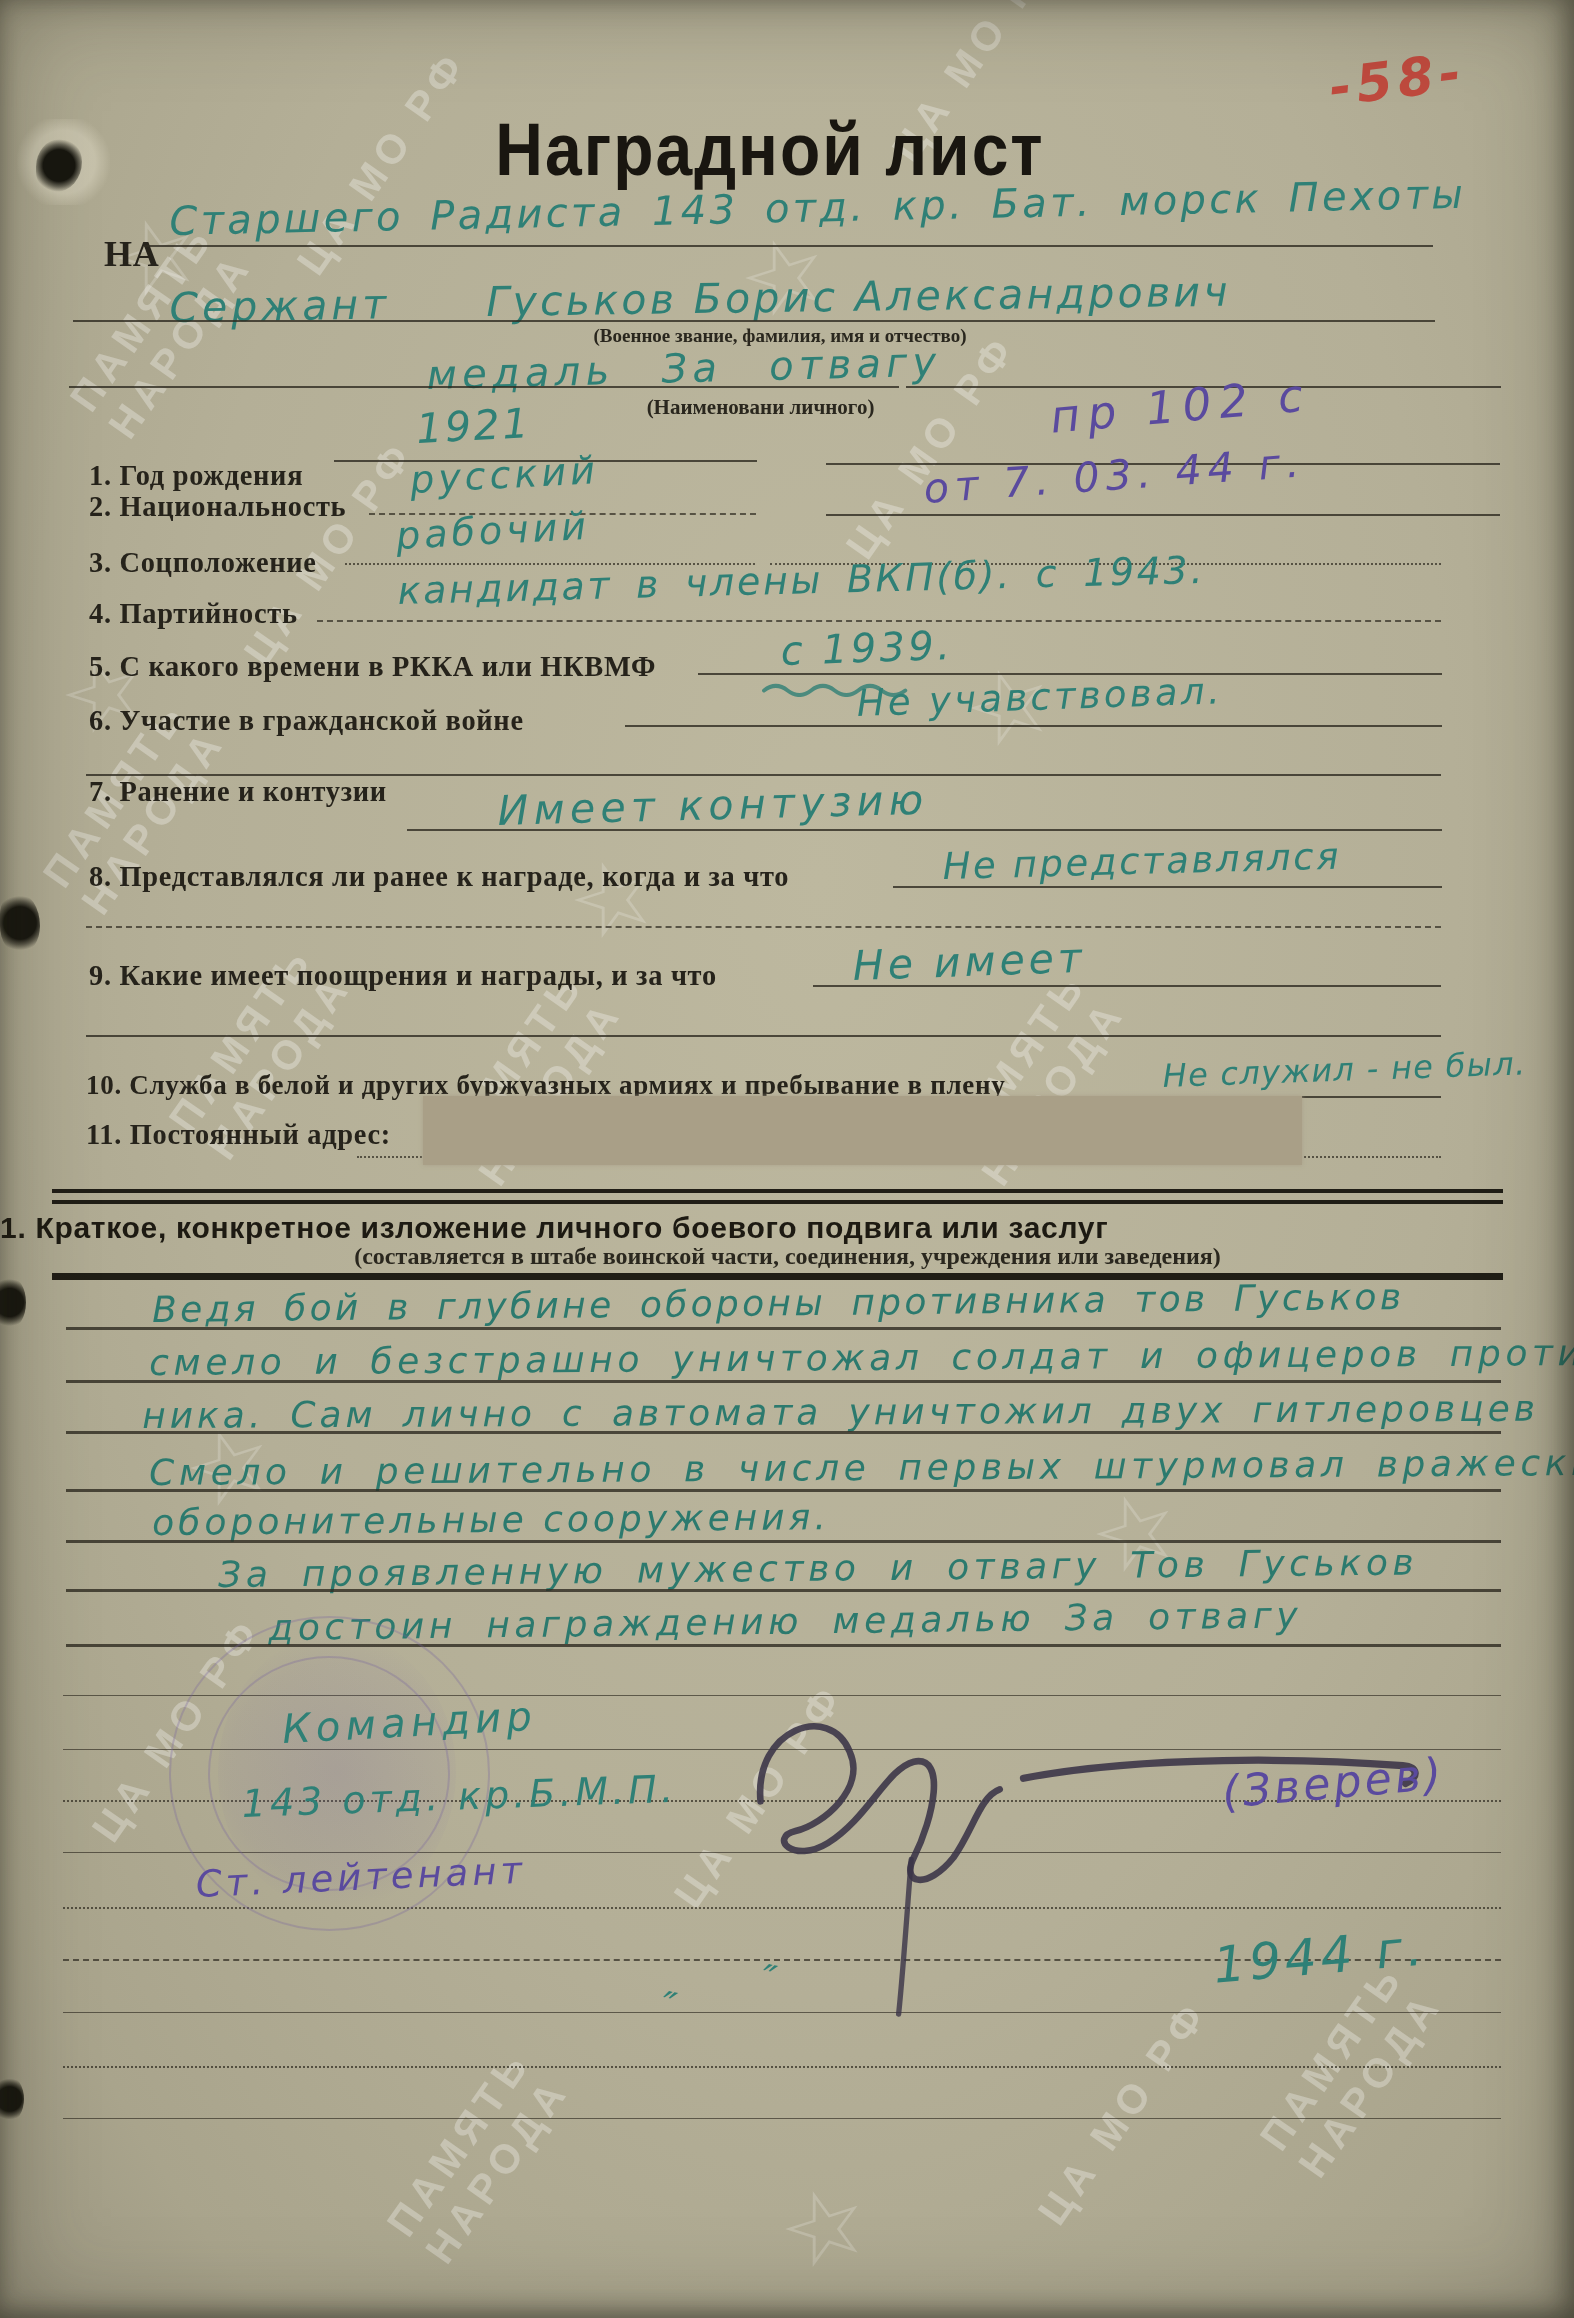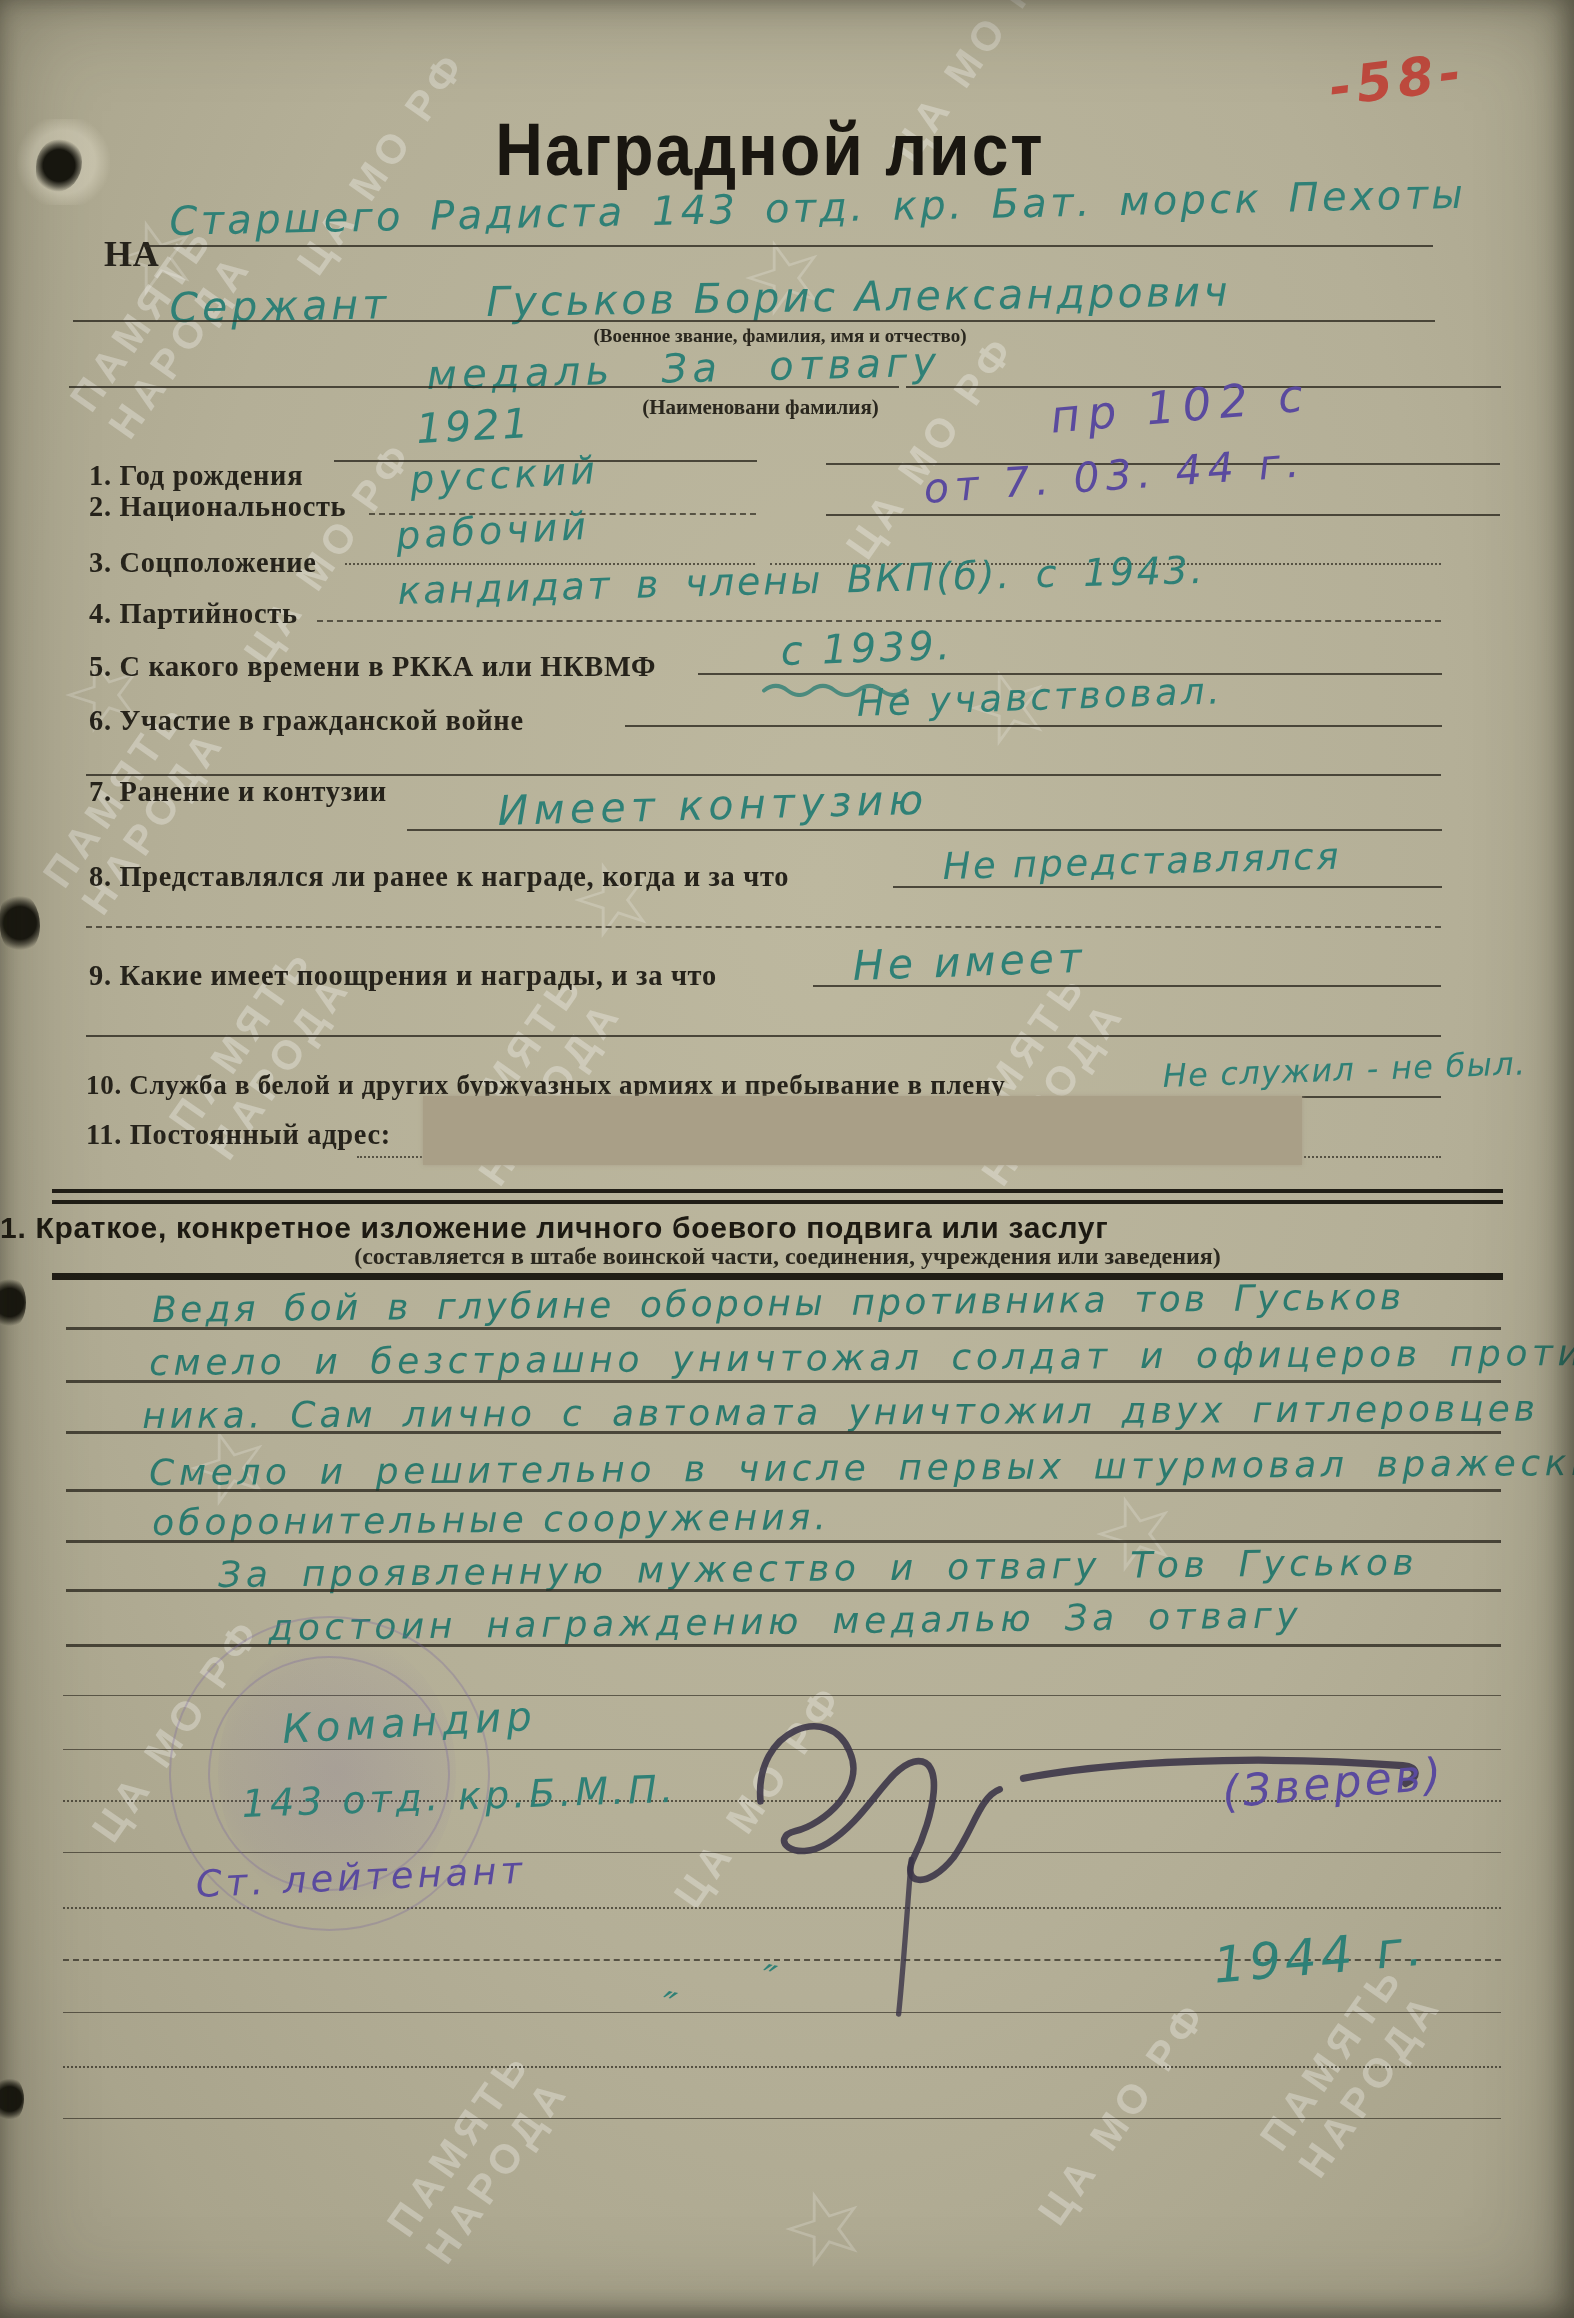--- a/index.html
+++ b/index.html
@@ -88,21 +88,21 @@
   <div class="abs hw teal" style="left:169px;top:198px;font-size:40px;letter-spacing:3.3px;word-spacing:10.6px;transform:rotate(-1.2deg);">Старшего Радиста 143 отд. кр. Бат. морск Пехоты</div>
   <div class="rule" style="left:144px;top:245px;width:1289px;"></div>
 
   <div class="abs hw teal" style="left:169px;top:284px;font-size:41px;letter-spacing:4px;transform:rotate(-1deg);">Сержант</div>
   <div class="abs hw teal" style="left:486px;top:278px;font-size:41px;letter-spacing:3.3px;transform:rotate(-0.8deg);">Гуськов Борис Александрович</div>
   <div class="rule" style="left:73px;top:320px;width:1362px;"></div>
   <div class="abs cap" style="left:509px;top:325px;width:542px;font-size:19px;">(Военное звание, фамилия, имя и отчество)</div>
 
   <div class="abs hw teal" style="left:426px;top:352px;font-size:40px;letter-spacing:5.3px;word-spacing:29px;transform:rotate(-1.5deg);">медаль За отвагу</div>
   <div class="rule" style="left:69px;top:386px;width:830px;"></div>
-  <div class="abs cap" style="left:615px;top:395px;width:291px;font-size:21px;">(Наименовани фамилия)</div>
+  <div class="abs cap" style="left:615px;top:395px;width:291px;font-size:21px;">(Наименовани личного)</div>
 
   <div class="rule" style="left:906px;top:386px;width:595px;"></div>
   <div class="abs hw violet" style="left:1048px;top:391px;font-size:45px;letter-spacing:8px;transform:rotate(-5deg);">пр 102 с</div>
   <div class="rule" style="left:826px;top:463px;width:674px;"></div>
   <div class="abs hw violet" style="left:922px;top:465px;font-size:41px;letter-spacing:6px;transform:rotate(-4deg);">от 7. 03. 44 г.</div>
   <div class="rule" style="left:826px;top:514px;width:674px;"></div>
 
   <div class="abs lbl" style="left:89px;top:460px;">1. Год рождения</div>
   <div class="abs hw teal" style="left:415px;top:405px;font-size:41px;letter-spacing:2.6px;transform:rotate(-3deg);">1921</div>
   <div class="rule" style="left:334px;top:460px;width:423px;"></div>

